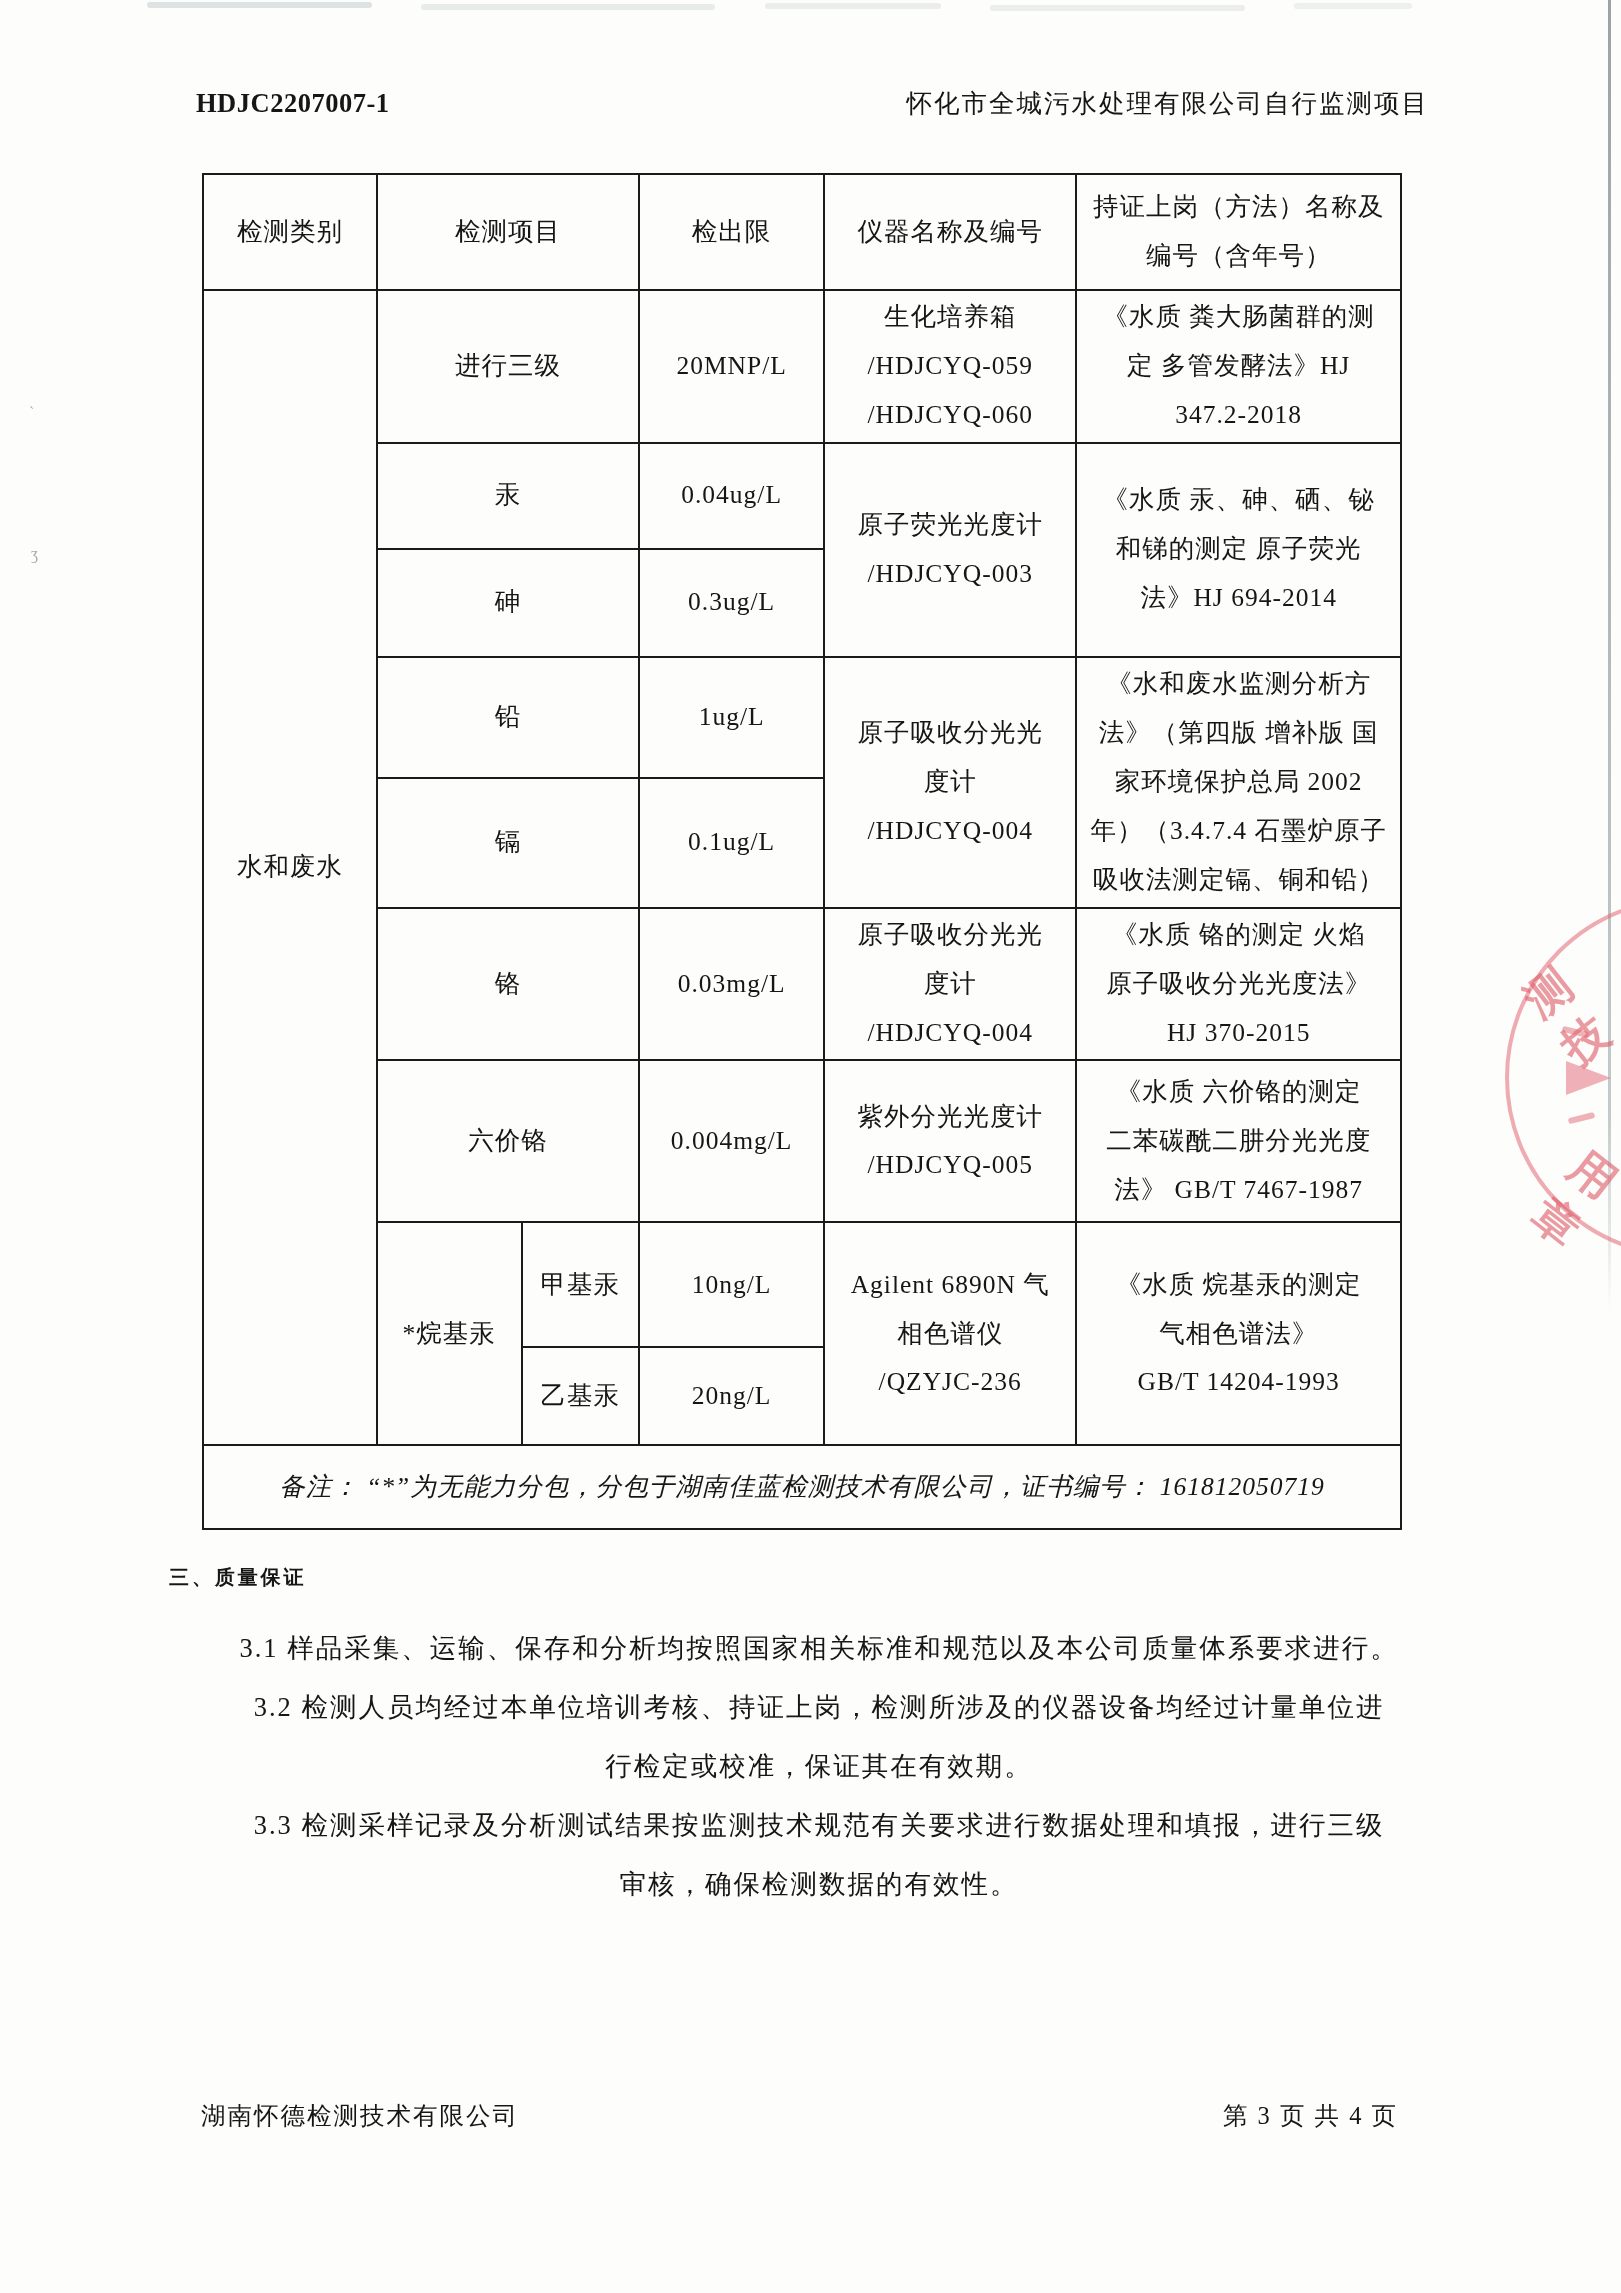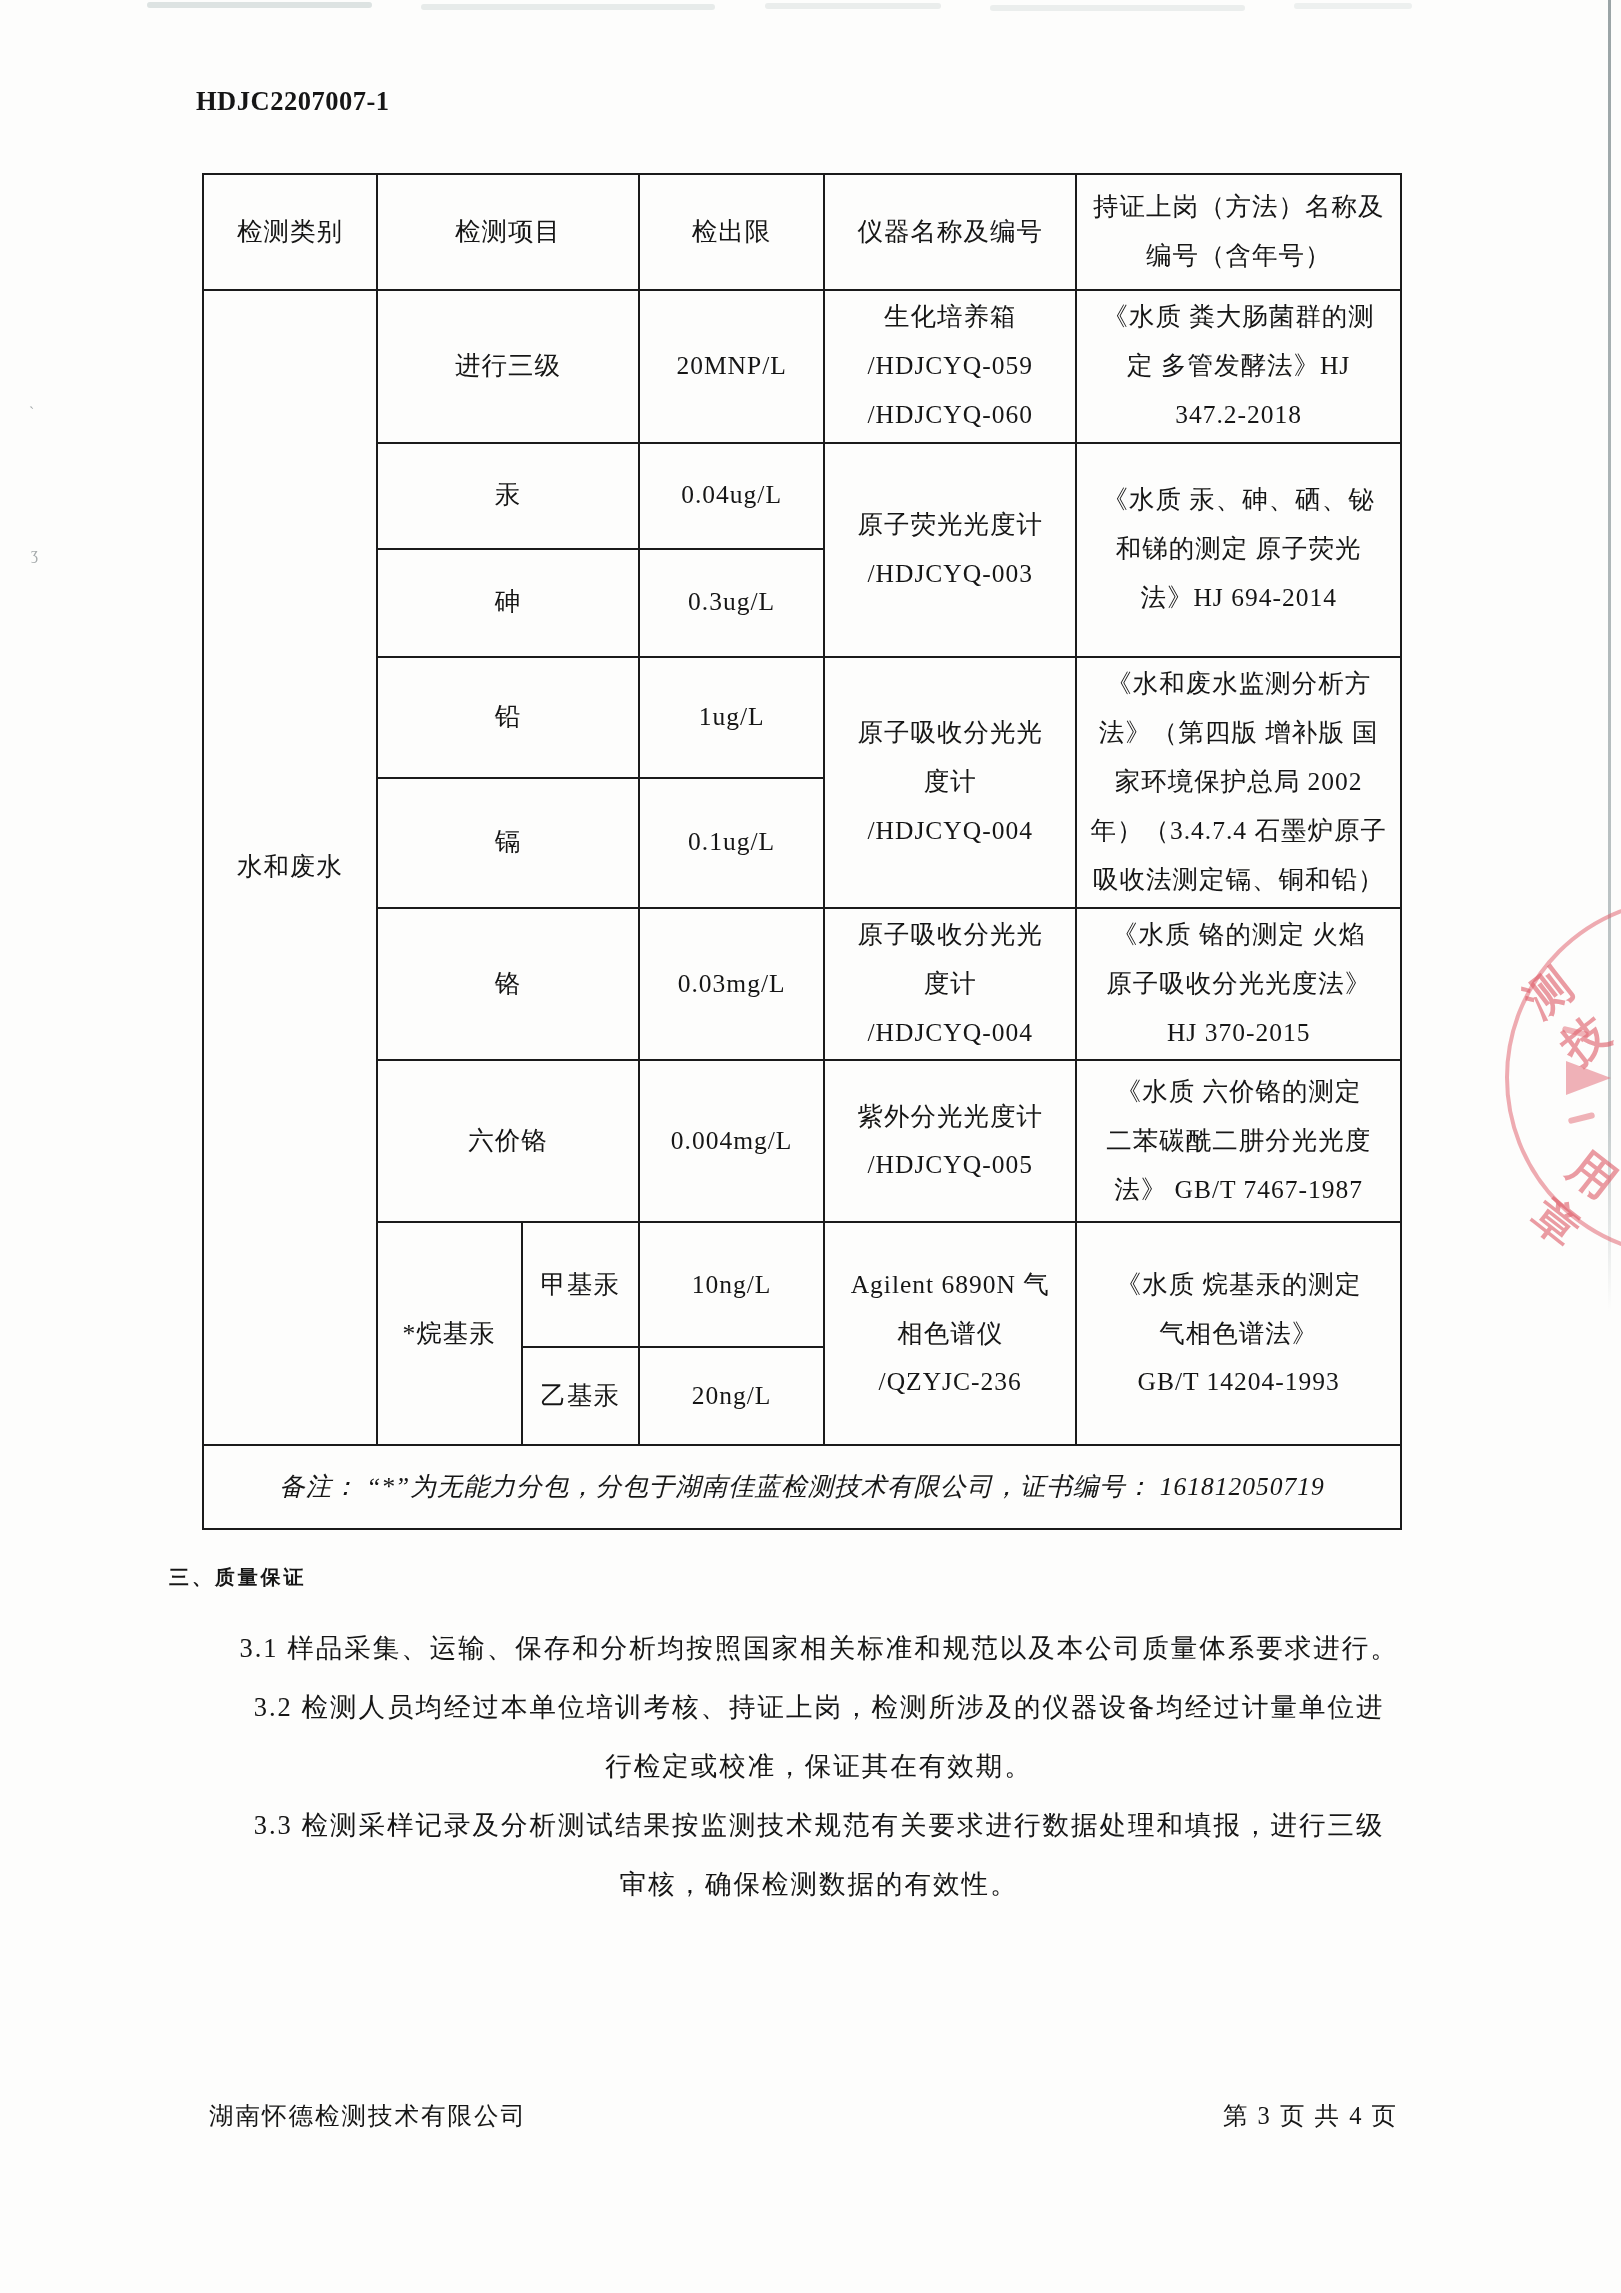--- a/index.html
+++ b/index.html
@@ -42,21 +42,21 @@
   tr.r3{height:108px;}  tr.r4{height:118px;} tr.r5{height:127px;}
   tr.r6{height:147px;}  tr.r7{height:162px;} tr.r8{height:125px;}
   tr.r9{height:98px;}  tr.note{height:84px;font-style:italic;}
   td.note-cell{text-align:left;padding-left:37px;letter-spacing:1.5px;}
 
   .qa-heading{position:absolute;left:169px;top:1564px;font-size:20px;font-weight:bold;letter-spacing:2.9px;}
   .qa-body{position:absolute;left:169px;top:1619px;width:1300px;font-size:26.5px;
     line-height:59px;letter-spacing:2px;white-space:pre-line;text-align:center;}
 
   .doc-footer{position:absolute;left:201px;right:223px;top:2099px;display:flex;
-    justify-content:space-between;align-items:baseline;font-size:24.5px;letter-spacing:2px;margin-left:8px;}
+    justify-content:space-between;align-items:baseline;font-size:24.5px;letter-spacing:2px;}
 
   
   .stamp-circle{position:absolute;left:1505px;top:897px;width:353px;height:353px;
     border-radius:50%;border:4.9px solid rgba(226,103,114,.55);}
   .stamp-char{position:absolute;font-size:45px;font-weight:bold;color:rgba(222,90,102,.6);
     font-family:"Liberation Serif","DejaVu Serif",serif;}
   .stamp-tri{position:absolute;left:1566px;top:1061px;width:0;height:0;
     border-top:17.6px solid transparent;border-bottom:17.6px solid transparent;
     border-left:45px solid rgba(228,115,126,.55);}
   .stamp-dash{position:absolute;width:27.4px;height:5.9px;background:rgba(226,103,114,.5);border-radius:2.9px;}
@@ -70,20 +70,21 @@
   <div class="top-smudge" style="left:421px;top:3.9px;width:294px;opacity:.7;"></div>
   <div class="top-smudge" style="left:765px;top:2.9px;width:176px;opacity:.6;"></div>
   <div class="top-smudge" style="left:990px;top:4.9px;width:255px;opacity:.55;"></div>
   <div class="top-smudge" style="left:1294px;top:2.9px;width:118px;opacity:.5;"></div>
   <div class="edge-line"></div>
   <div class="margin-mark" style="left:29px;top:404px;">`</div>
   <div class="margin-mark" style="left:31px;top:545px;">ʒ</div>
 
   <div class="doc-header">
     <span class="doc-no">HDJC2207007-1</span>
+    <span class="doc-title">怀化市全城污水处理有限公司自行监测项目</span>
   </div>
 
   <table class="report">
     <colgroup>
       <col style="width:173px">
         <col style="width:144px">
         <col style="width:117px">
       <col style="width:184px">
         <col style="width:251px">
         <col style="width:323px">

